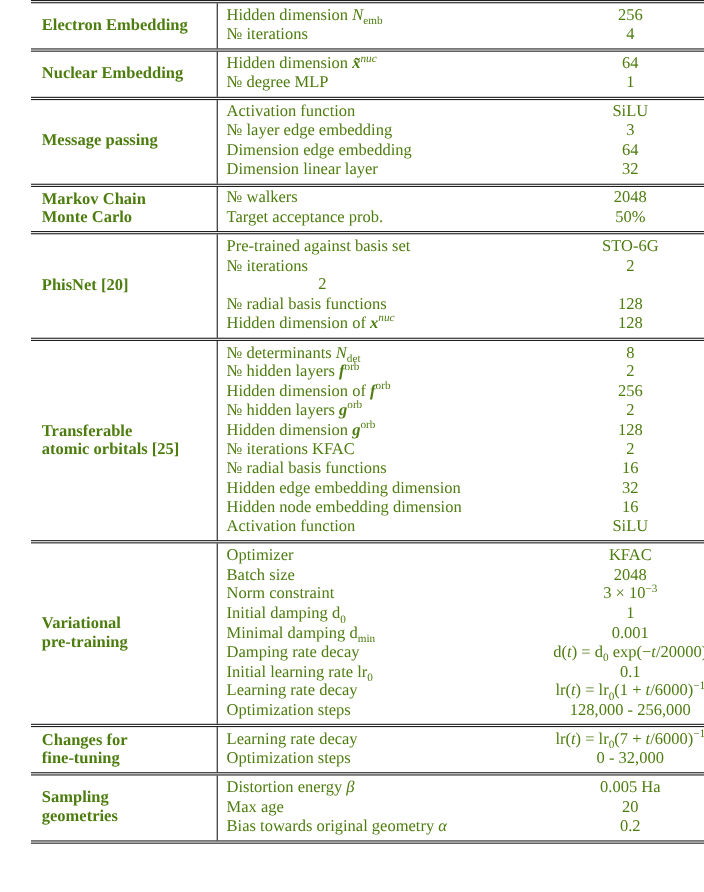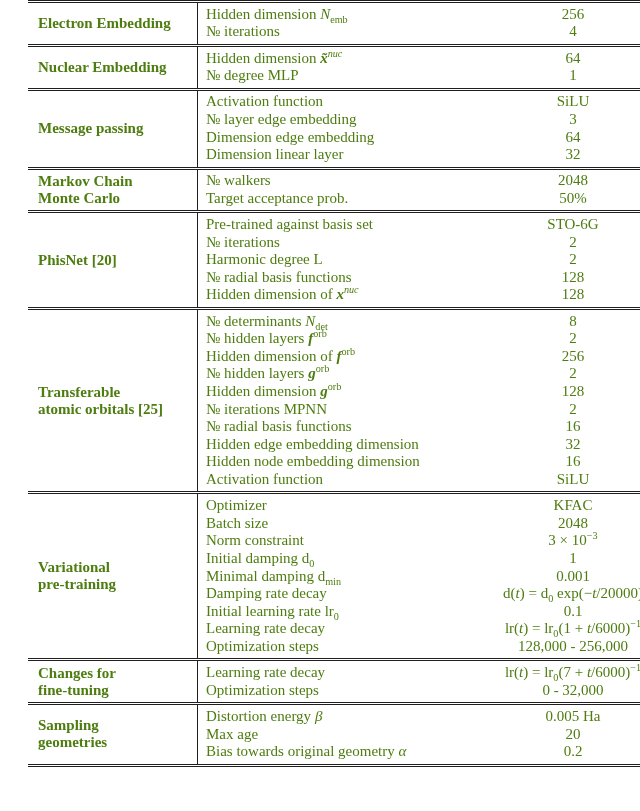--- a/index.html
+++ b/index.html
@@ -125,21 +125,20 @@
       <div class="sec-rows">
         <div class="row">
           <div class="param">Pre-trained against basis set</div>
           <div class="value">STO-6G</div>
         </div>
         <div class="row">
           <div class="param">№ iterations</div>
           <div class="value">2</div>
         </div>
         <div class="row">
-          <div class="param">Harmonic degree L</div>
           <div class="value">2</div>
         </div>
         <div class="row">
           <div class="param">№ radial basis functions</div>
           <div class="value">128</div>
         </div>
         <div class="row">
           <div class="param">Hidden dimension of <b><i>x</i></b><sup><i>nuc</i></sup></div>
           <div class="value">128</div>
         </div>
@@ -166,21 +165,21 @@
         </div>
         <div class="row">
           <div class="param">№ hidden layers <b><i>g</i></b><sup>orb</sup></div>
           <div class="value">2</div>
         </div>
         <div class="row">
           <div class="param">Hidden dimension <b><i>g</i></b><sup>orb</sup></div>
           <div class="value">128</div>
         </div>
         <div class="row">
-          <div class="param">№ iterations MPNN</div>
+          <div class="param">№ iterations KFAC</div>
           <div class="value">2</div>
         </div>
         <div class="row">
           <div class="param">№ radial basis functions</div>
           <div class="value">16</div>
         </div>
         <div class="row">
           <div class="param">Hidden edge embedding dimension</div>
           <div class="value">32</div>
         </div>

